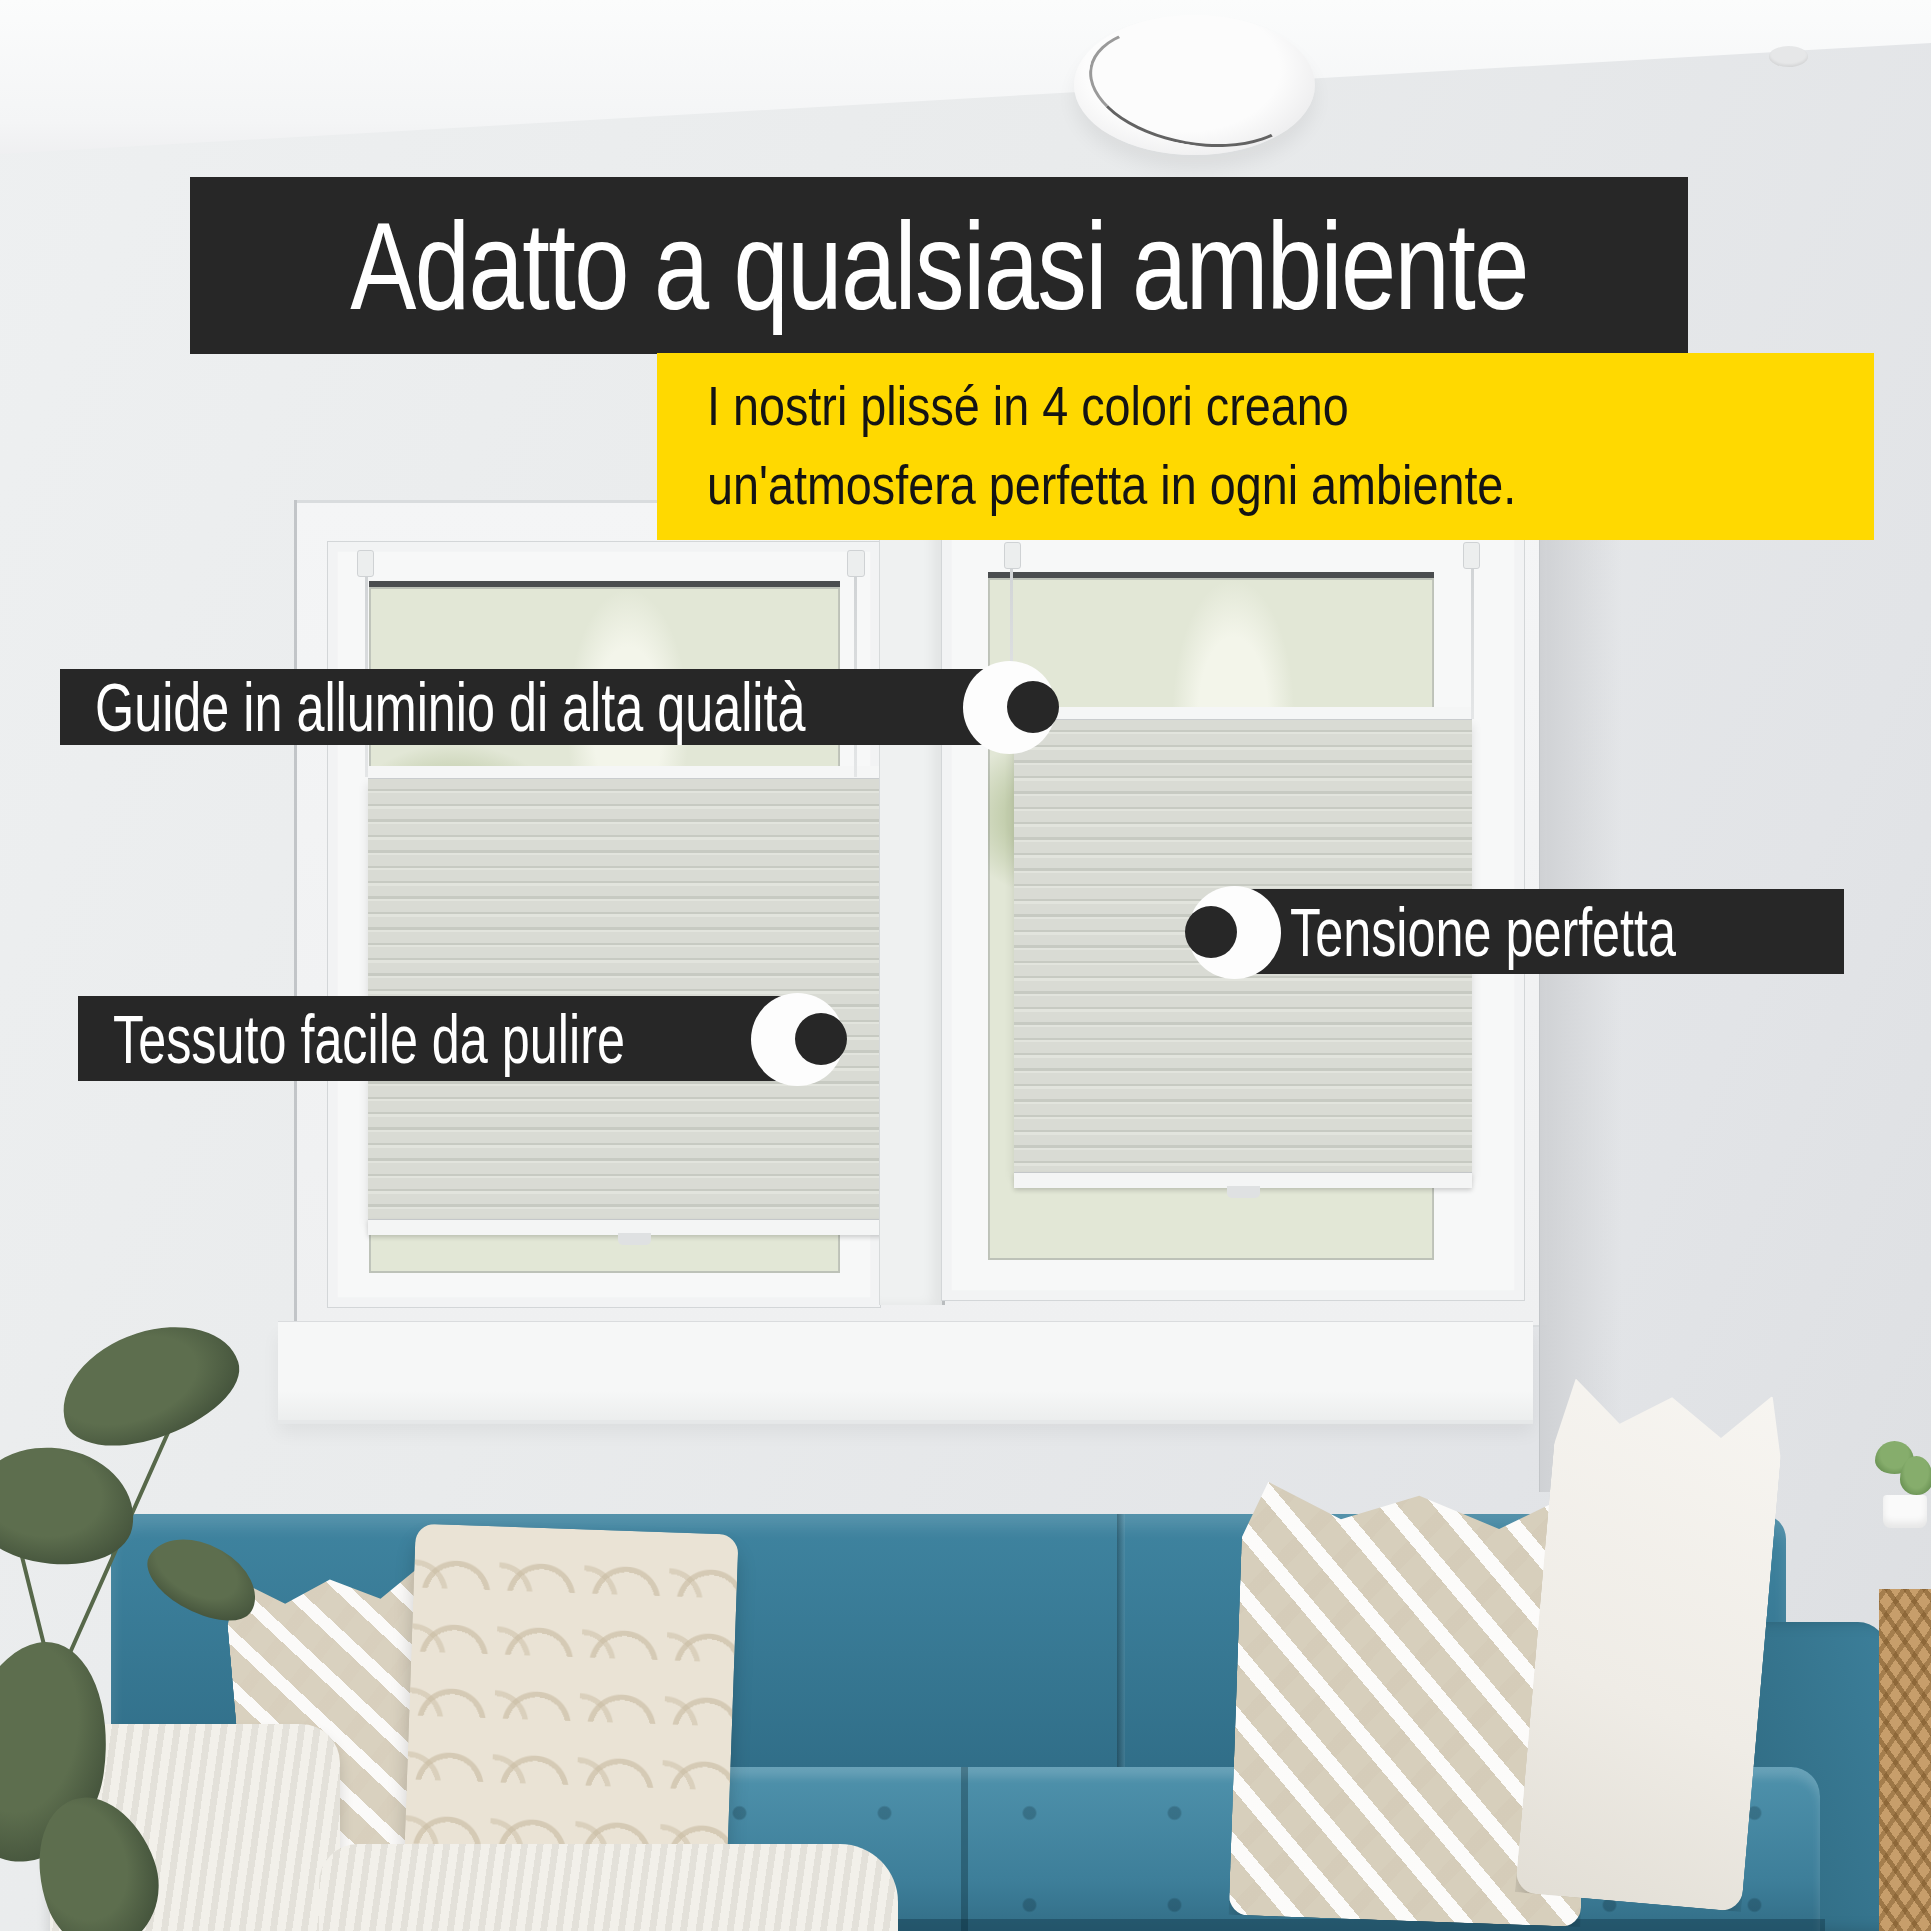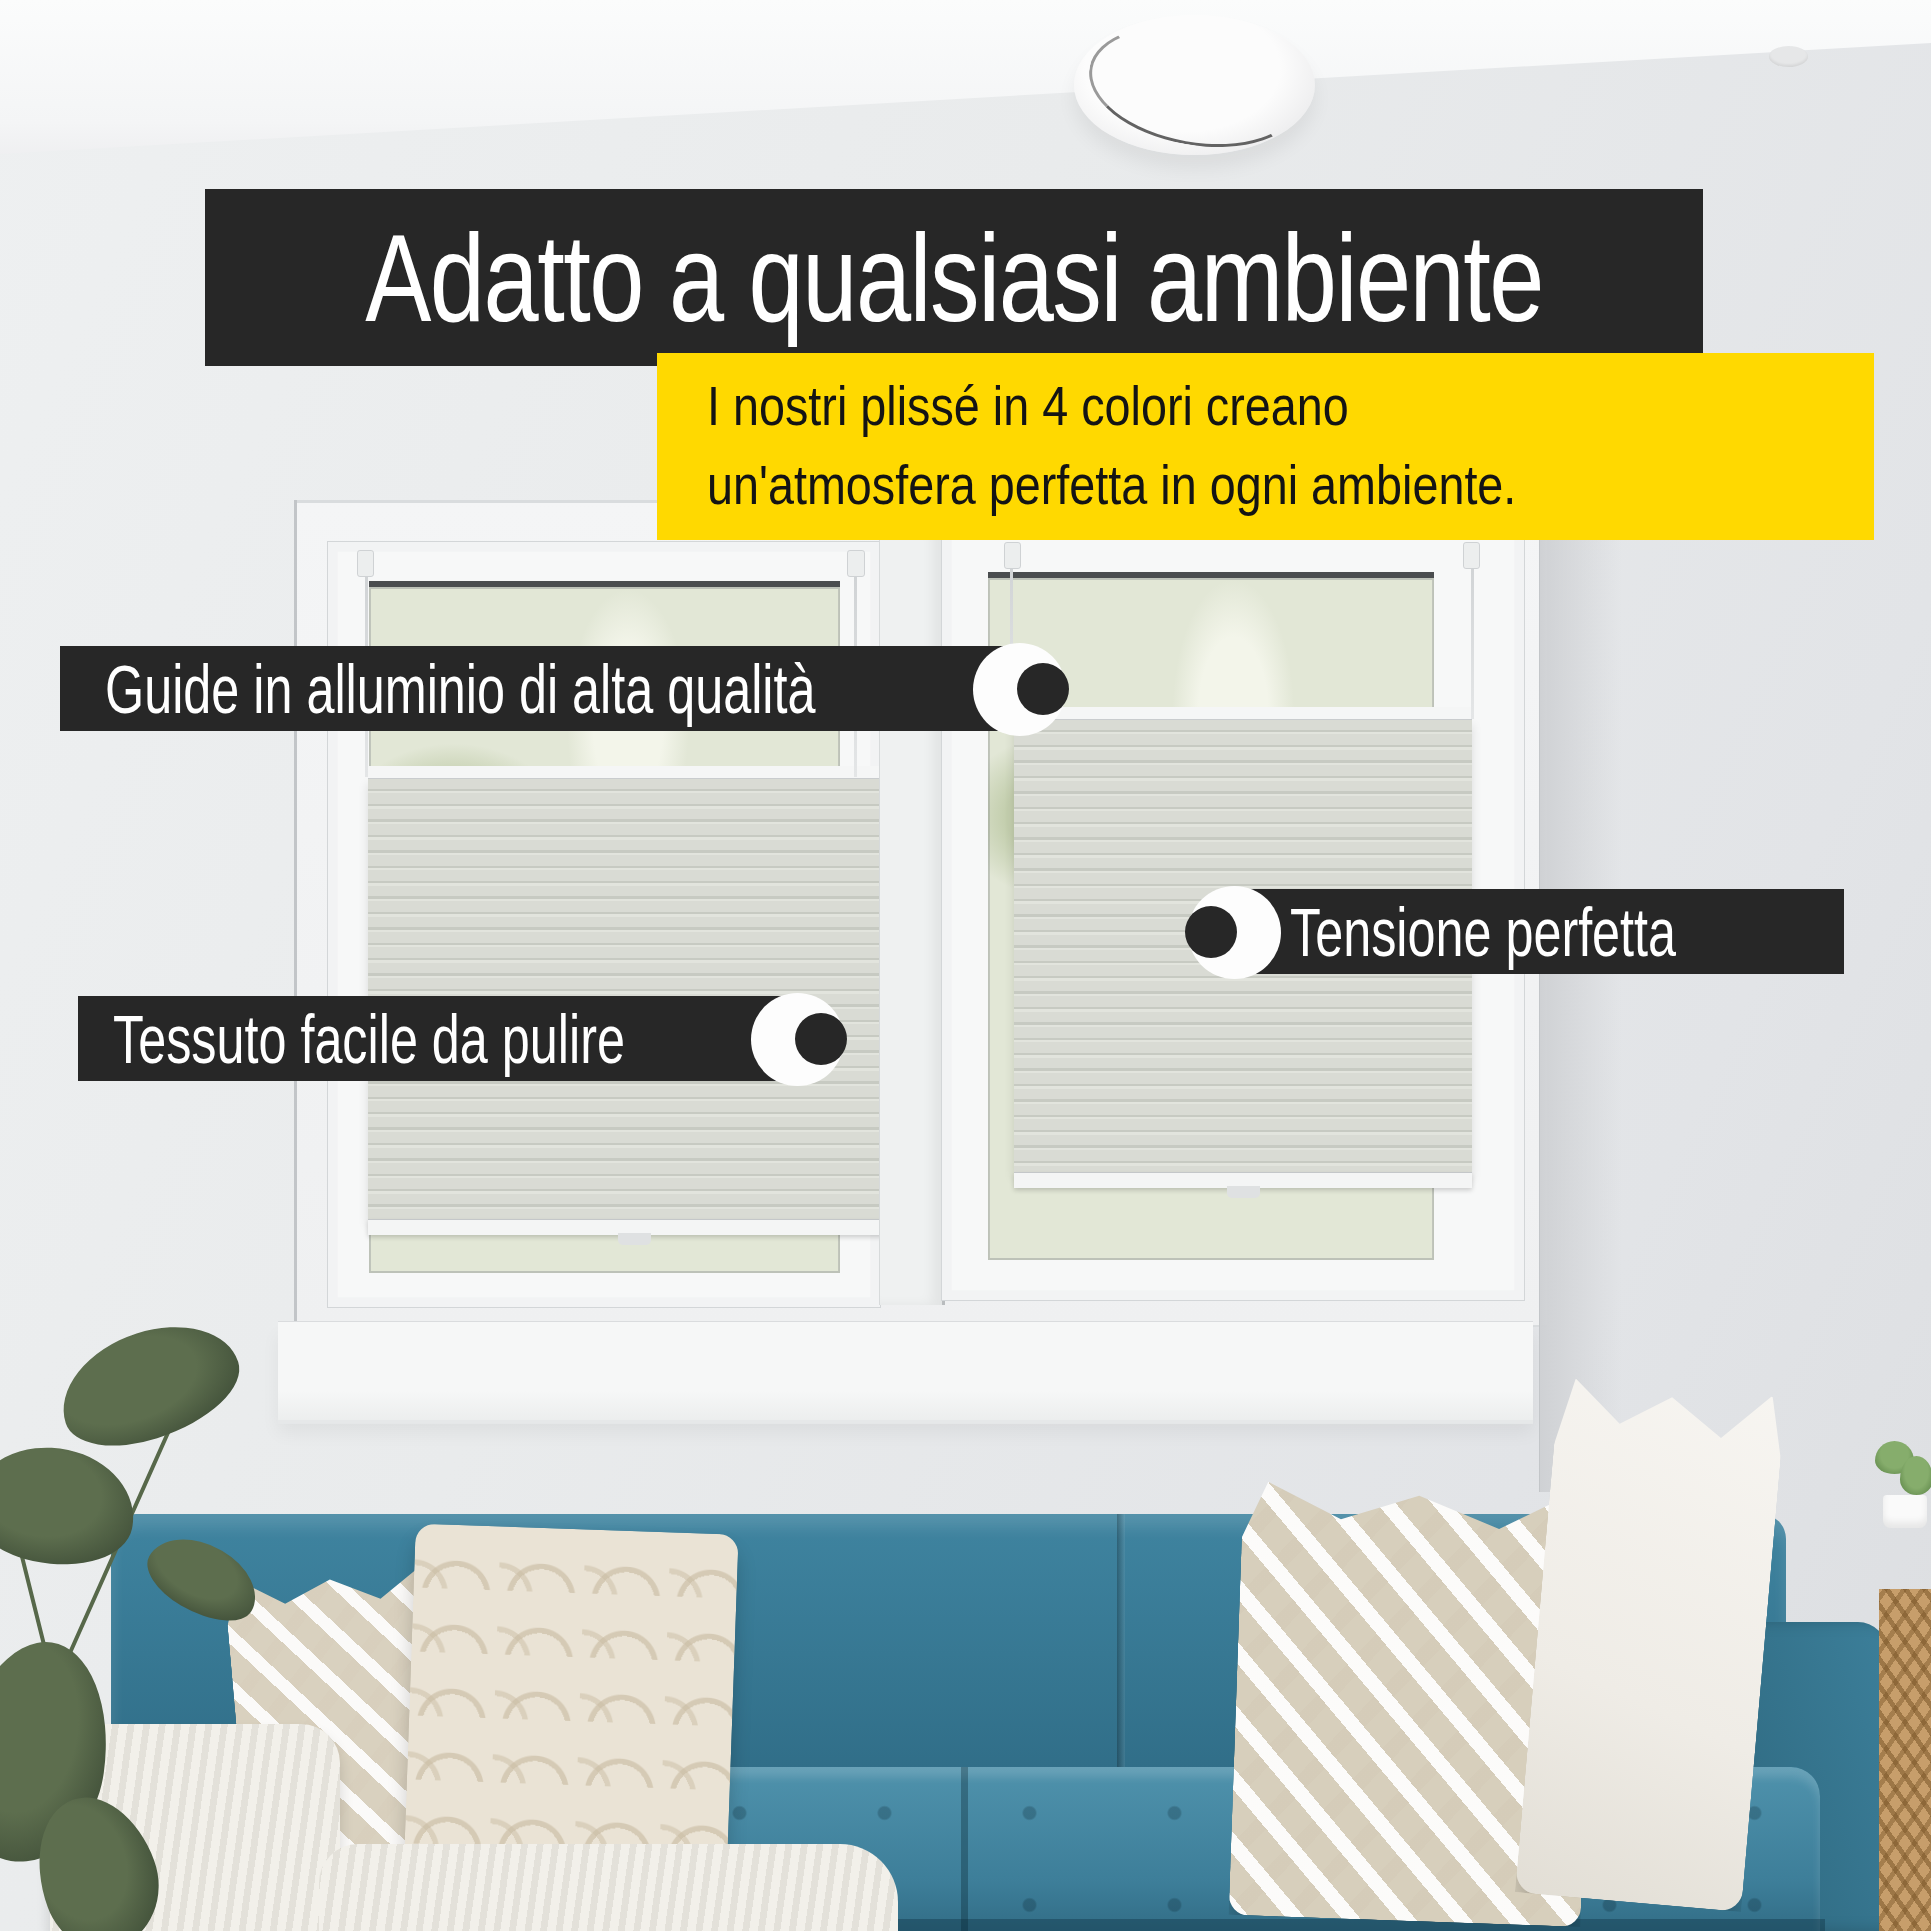--- a/index.html
+++ b/index.html
@@ -106,39 +106,39 @@
   .stem{position:absolute;width:3.9px;background:#57684a;border-radius:2.9px;}
   #basket{left:1879px;top:1589px;width:52px;height:342px;background:#c79e6b;
         background-image:repeating-linear-gradient(55deg,rgba(122,86,40,.55) 0 4.8px,rgba(0,0,0,0) 4.8px 15.4px),
                          repeating-linear-gradient(-55deg,rgba(122,86,40,.45) 0 4.8px,rgba(0,0,0,0) 4.8px 15.4px);}
   .sprig{position:absolute;background:radial-gradient(ellipse at 50% 40%,#86ad6c 0 50%,#5e8749 90%);
         border-radius:50% 50% 50% 50%/60% 60% 40% 40%;}
   #mini-pot{left:1883px;top:1495px;width:44px;height:33px;background:#fafafa;border-radius:3.9px 3.9px 7.7px 7.7px;
         box-shadow:inset 0 -5.8px 7.7px rgba(0,0,0,.08);}
 
   
-  #title-banner{left:205px;top:177px;width:1498px;height:177px;background:var(--banner_bg,#272727);
-        display:flex;align-items:center;justify-content:center;margin-top:12px;}
+  #title-banner{left:190px;top:177px;width:1498px;height:177px;background:var(--banner_bg,#272727);
+        display:flex;align-items:center;justify-content:center;}
   #title-banner .t{color:var(--banner_text,#fff);font-size:124px;letter-spacing:-1.9px;
         transform:scaleX(0.80);transform-origin:50% 50%;white-space:nowrap;}
   #highlight-box{left:647px;top:353px;width:1217px;height:187px;background:var(--highlight_bg,#ffd900);
         padding:13.5px 0 0 50px;box-sizing:border-box;color:var(--highlight_text,#141414);
         font-size:55px;line-height:79px;margin-left:10px;}
   #highlight-box .cond{transform:scaleX(0.85);}
   .callout{position:absolute;background:var(--callout_bg,#272727);color:var(--callout_text,#fff);
         display:flex;align-items:center;font-size:68px;}
   .callout .notch{position:absolute;top:50%;width:93px;height:93px;margin-top:-46px;border-radius:50%;
         background:#fdfdfd;}
   .callout .dot{position:absolute;top:50%;width:52px;height:52px;margin-top:-26px;border-radius:50%;
         background:var(--callout_bg,#272727);}
   .callout.dot-right .notch{right:-46px;}
   .callout.dot-right .dot{right:-49px;}
   .callout.dot-left .notch{left:-46px;}
   .callout.dot-left .dot{left:-49px;}
-  #callout-1{left:60px;top:646px;width:915px;height:85px;padding-left:45px;}
+  #callout-1{left:60px;top:669px;width:915px;height:76px;padding-left:35px;}
   #callout-2{left:1234px;top:889px;width:554px;height:85px;padding-left:56px;}
   #callout-3{left:78px;top:996px;width:685px;height:85px;padding-left:35px;}
   #callout-4{left:929px;top:1280px;width:922px;height:89px;padding-left:48px;}
 </style>
 </head>
 <body>
 
 <div id="canvas">
 
   <div class="abs" id="ceiling"></div>

